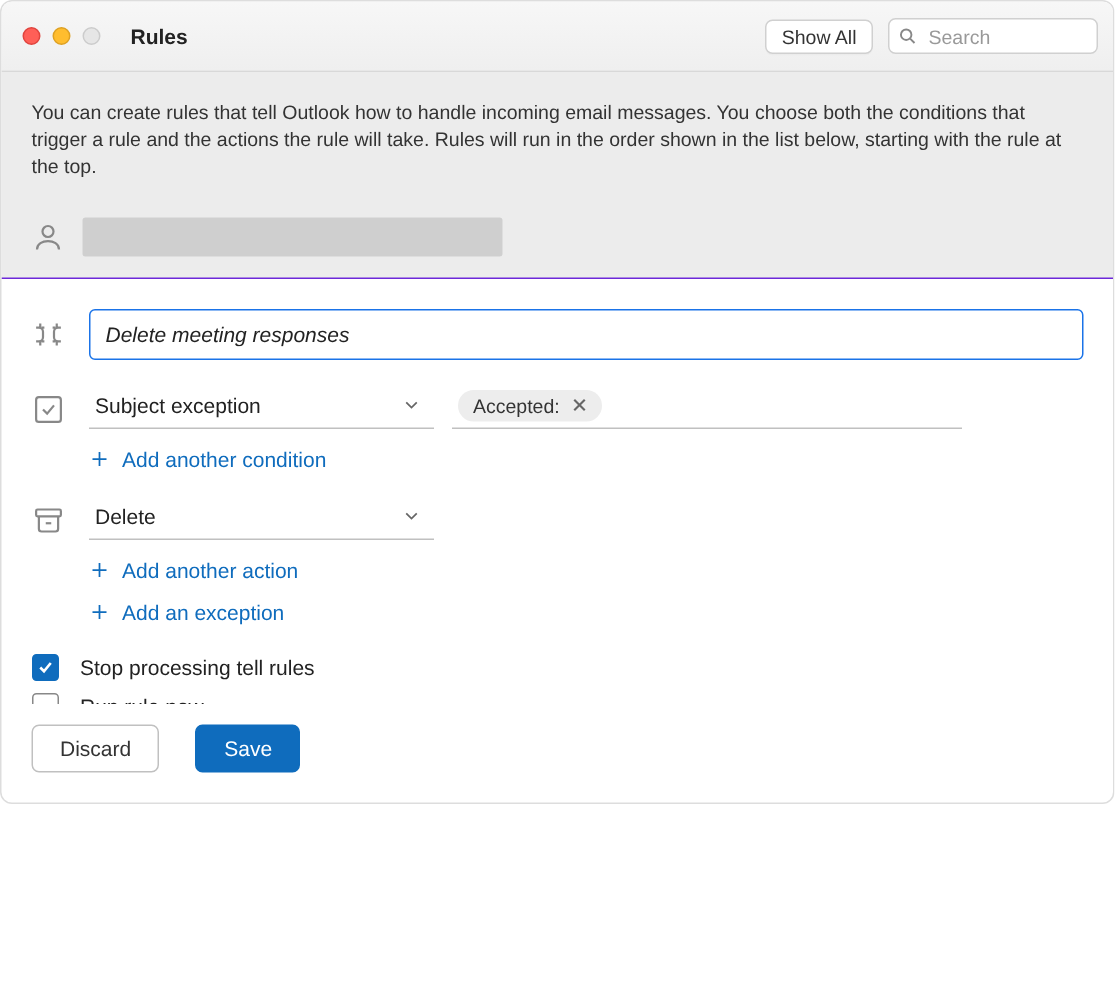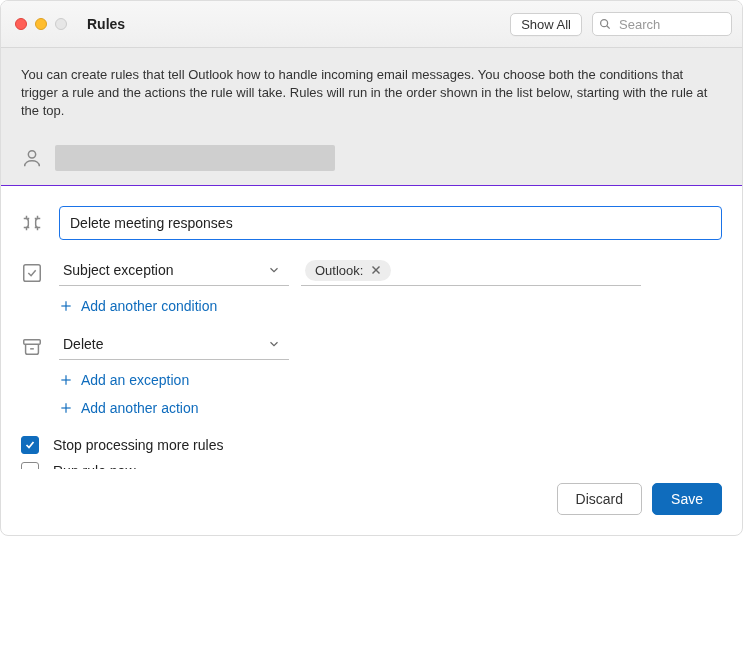--- a/index.html
+++ b/index.html
@@ -23,42 +23,42 @@
     .description { font-size: 13px; line-height: 1.4; color: #333; margin-bottom: 24px; }
     .account-row { display: flex; align-items: center; gap: 12px; }
     .account-icon { width: 22px; height: 22px; color: #888; }
     .account-bar { height: 26px; width: 280px; background: #cfcfcf; border-radius: 2px; }
 
     .body-section { flex: 1; padding: 20px 20px 0 20px; overflow: auto; }
     .row { display: flex; align-items: flex-start; margin-bottom: 16px; }
     .row-icon { width: 22px; height: 22px; color: #888; margin-left: 0; margin-top: 6px; flex-shrink: 0; }
     .row-content { margin-left: 16px; flex: 1; }
 
-    .name-input { width: 100%; height: 34px; border: 1.5px solid #1a73e8; border-radius: 4px; padding: 6px 10px; font-size: 14px; color: #222; outline: none; }
+    .name-input { width: 100%; height: 34px; border: 1.5px solid #1a73e8; border-radius: 4px; padding: 6px 10px; font-size: 14px; color: #222; outline: none; font-style: italic; }
 
     .condition-row { display: flex; align-items: center; gap: 12px; }
     .dropdown { position: relative; display: flex; align-items: center; border-bottom: 1px solid #c0c0c0; height: 30px; width: 230px; padding: 0 8px 0 4px; cursor: pointer; }
     .dropdown-label { flex: 1; font-size: 14px; color: #222; }
     .chevron { width: 14px; height: 14px; color: #666; }
     .tag-input-wrap { display: flex; align-items: center; border-bottom: 1px solid #c0c0c0; height: 30px; width: 340px; padding: 0 4px; gap: 6px; }
     .tag { display: inline-flex; align-items: center; gap: 6px; background: #ededed; border-radius: 14px; padding: 3px 8px 3px 10px; font-size: 13px; color: #333; }
     .tag-x { width: 14px; height: 14px; color: #666; cursor: pointer; }
 
     .link-row { display: flex; align-items: center; gap: 8px; margin-top: 12px; color: #0f6cbd; font-size: 14px; cursor: pointer; }
     .plus-icon { width: 14px; height: 14px; color: #0f6cbd; }
 
     .action-dropdown { width: 230px; }
 
     .checkbox-row { display: flex; align-items: center; gap: 14px; margin-top: 8px; margin-left: 0; }
     .checkbox { width: 18px; height: 18px; border: 1.5px solid #888; border-radius: 3px; display: flex; align-items: center; justify-content: center; cursor: pointer; flex-shrink: 0; }
     .checkbox.checked { background: #0f6cbd; border-color: #0f6cbd; }
     .check-mark { width: 12px; height: 12px; color: #fff; }
     .checkbox-label { font-size: 14px; color: #222; }
 
-    .footer { display: flex; justify-content: flex-end; gap: 10px; padding: 14px 20px 20px 20px; }
+    .footer { display: flex; gap: 24px; padding: 14px 20px 20px 20px; }
     .btn { height: 32px; padding: 0 18px; border-radius: 5px; font-size: 14px; cursor: pointer; }
     .btn-secondary { background: #fff; border: 1px solid #c0c0c0; color: #333; }
     .btn-primary { background: #0f6cbd; border: 1px solid #0f6cbd; color: #fff; font-weight: 500; }
   </style>
 </head>
 <body>
 
 <div class="window">
 
   <div class="titlebar">
@@ -110,21 +110,21 @@
       <div class="row-content">
         <div class="condition-row">
           <div class="dropdown">
             <span class="dropdown-label">Subject exception</span>
             <svg class="chevron" viewBox="0 0 24 24" fill="none" stroke="currentColor" stroke-width="2">
                 <path d="M6 9l6 6 6-6"></path>
               </svg>
           </div>
           <div class="tag-input-wrap">
             <span class="tag">
-              <span>Outlook:</span>
+              <span>Accepted:</span>
               <svg class="tag-x" viewBox="0 0 24 24" fill="none" stroke="currentColor" stroke-width="2.5">
                   <line x1="6" y1="6" x2="18" y2="18"></line>
                   <line x1="18" y1="6" x2="6" y2="18"></line>
                 </svg>
             </span>
           </div>
         </div>
         <div class="link-row">
           <svg class="plus-icon" viewBox="0 0 24 24" fill="none" stroke="currentColor" stroke-width="2">
               <line x1="12" y1="4" x2="12" y2="20"></line>
@@ -146,39 +146,39 @@
           <span class="dropdown-label">Delete</span>
           <svg class="chevron" viewBox="0 0 24 24" fill="none" stroke="currentColor" stroke-width="2">
               <path d="M6 9l6 6 6-6"></path>
             </svg>
         </div>
         <div class="link-row">
           <svg class="plus-icon" viewBox="0 0 24 24" fill="none" stroke="currentColor" stroke-width="2">
               <line x1="12" y1="4" x2="12" y2="20"></line>
               <line x1="4" y1="12" x2="20" y2="12"></line>
             </svg>
-          <span>Add an exception</span>
+          <span>Add another action</span>
         </div>
         <div class="link-row">
           <svg class="plus-icon" viewBox="0 0 24 24" fill="none" stroke="currentColor" stroke-width="2">
               <line x1="12" y1="4" x2="12" y2="20"></line>
               <line x1="4" y1="12" x2="20" y2="12"></line>
             </svg>
-          <span>Add another action</span>
+          <span>Add an exception</span>
         </div>
       </div>
     </div>
 
     <div class="checkbox-row" style="margin-top:20px;">
       <div class="checkbox checked">
         <svg class="check-mark" viewBox="0 0 24 24" fill="none" stroke="currentColor" stroke-width="3.5">
             <path d="M5 12l5 5 9-11"></path>
           </svg>
       </div>
-      <span class="checkbox-label">Stop processing more rules</span>
+      <span class="checkbox-label">Stop processing tell rules</span>
     </div>
 
     <div class="checkbox-row">
       <div class="checkbox"></div>
       <span class="checkbox-label">Run rule now</span>
     </div>
 
   </div>
 
   <div class="footer">

